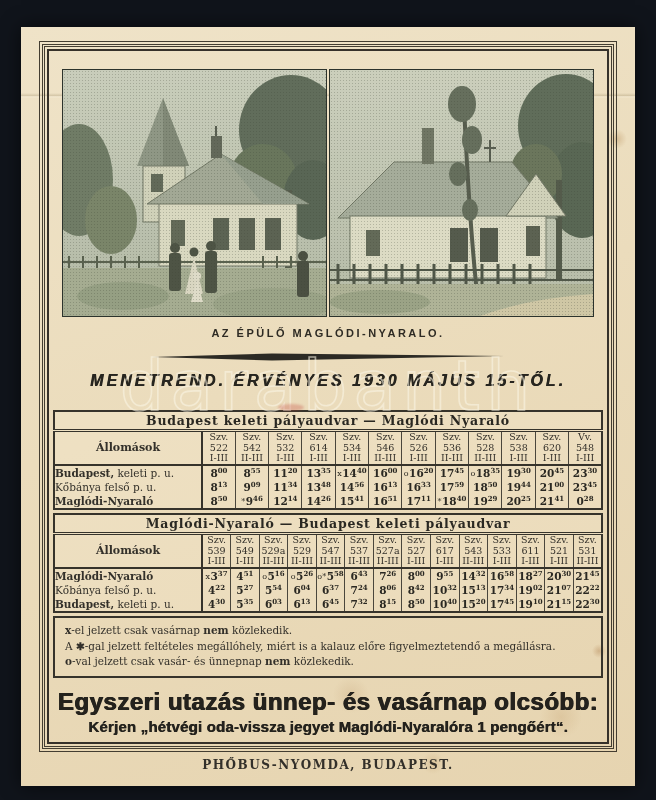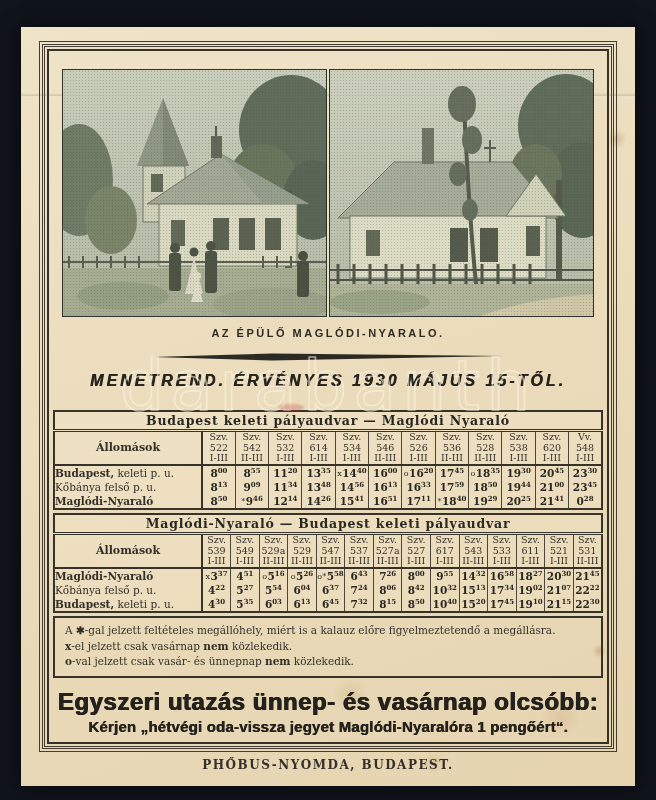--- a/index.html
+++ b/index.html
@@ -516,22 +516,22 @@
               <td class="time"><span>17</span><span class="mn">45</span></td>
               <td class="time"><span>19</span><span class="mn">10</span></td>
               <td class="time"><span>21</span><span class="mn">15</span></td>
               <td class="time"><span>22</span><span class="mn">30</span></td>
             </tr>
           </tbody>
         </table>
       </div>
 
     <div class="notes">
+        <div class="note"><span style="font-weight: bold;">x</span><span>-el jelzett csak vasárnap </span><span style="font-weight: bold;">nem</span><span> közlekedik.</span></div>
         <div class="note"><span>A </span><span style="font-weight: bold;">✱</span><span>-gal jelzett feltételes megállóhely, miért is a kalauz előre figyelmeztetendő a megállásra.</span></div>
-        <div class="note"><span style="font-weight: bold;">x</span><span>-el jelzett csak vasárnap </span><span style="font-weight: bold;">nem</span><span> közlekedik.</span></div>
         <div class="note"><span style="font-weight: bold;">o</span><span>-val jelzett csak vasár- és ünnepnap </span><span style="font-weight: bold;">nem</span><span> közlekedik.</span></div>
       </div>
 
     <div class="promo">
       <div class="promo-1">Egyszeri utazás ünnep- és vasárnap olcsóbb:</div>
       <div class="promo-2">Kérjen „hétvégi oda-vissza jegyet Maglódi-Nyaralóra 1 pengőért“.</div>
     </div>
   </div>
 
   <div class="footer">PHŐBUS-NYOMDA, BUDAPEST.</div>

